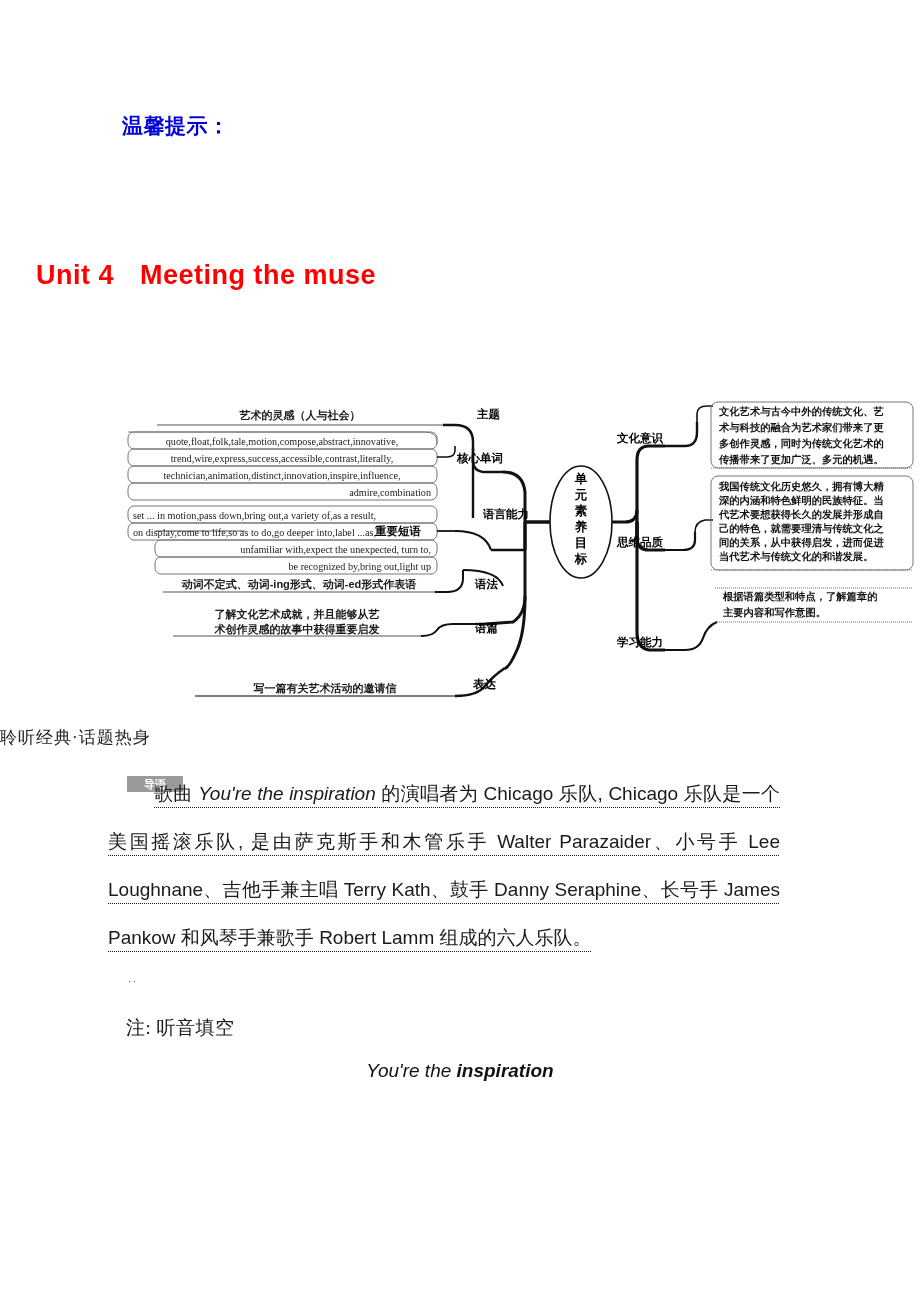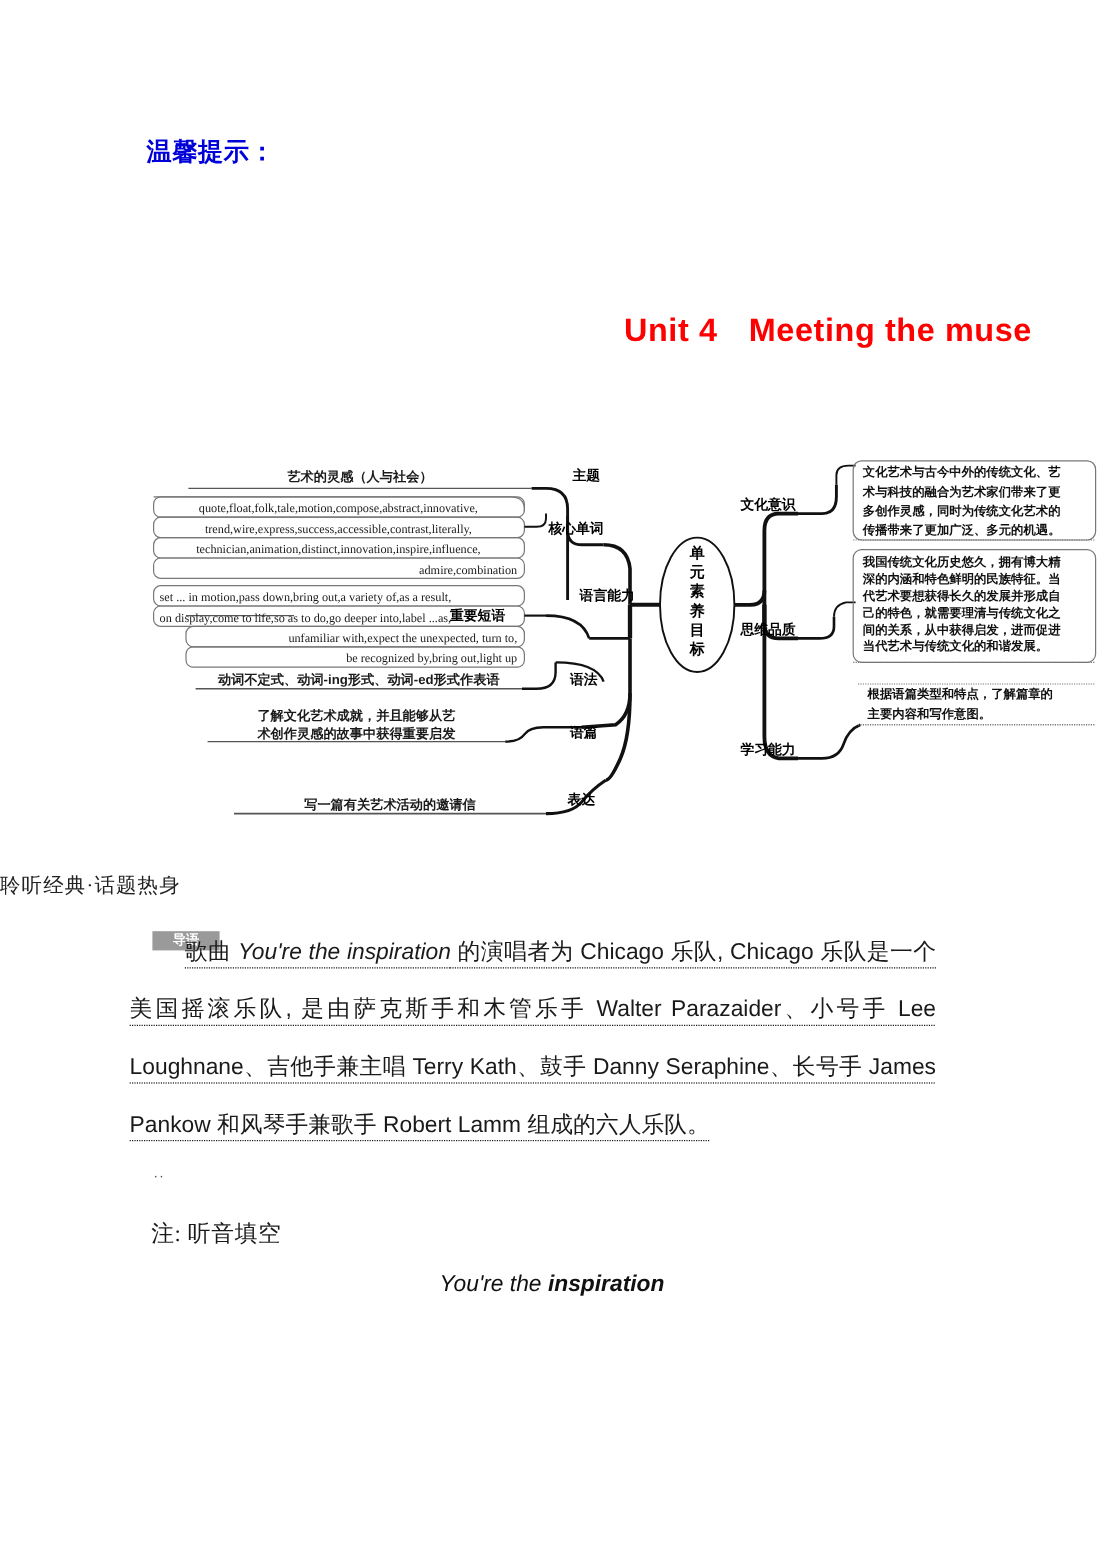--- a/index.html
+++ b/index.html
@@ -50,46 +50,47 @@
     text-decoration: underline;
     text-underline-offset: 6px;
     text-decoration-thickness: 1.5px;
   }
 
   .unit-title {
     position: absolute;
     left: 0;
     top: 260px;
     width: 860px;
-    text-align: right;
+    text-align: left;
     font-family: "Liberation Sans", sans-serif;
     font-size: 27px;
     font-weight: bold;
     color: #ff0000;
     letter-spacing: 0.5px;
+    padding-left: 36px;
   }
   .unit-title .gap { display:inline-block; width: 26px; }
 
   .section-sub {
     position: absolute;
     left: 0;
     top: 315px;
     width: 920px;
     text-align: center;
     font-family: "Liberation Serif", serif;
     font-size: 17px;
     color: #222;
     letter-spacing: 1px;
   }
 
   
   .mindmap {
     position: absolute;
     left: 125px;
-    top: 382px;
+    top: 400px;
     width: 790px;
     height: 330px;
   }
   .mindmap svg { display: block; }
 
   .mm-text {
     font-family: "Liberation Serif", "DejaVu Serif", serif;
     fill: #1a1a1a;
   }
   .mm-en {

